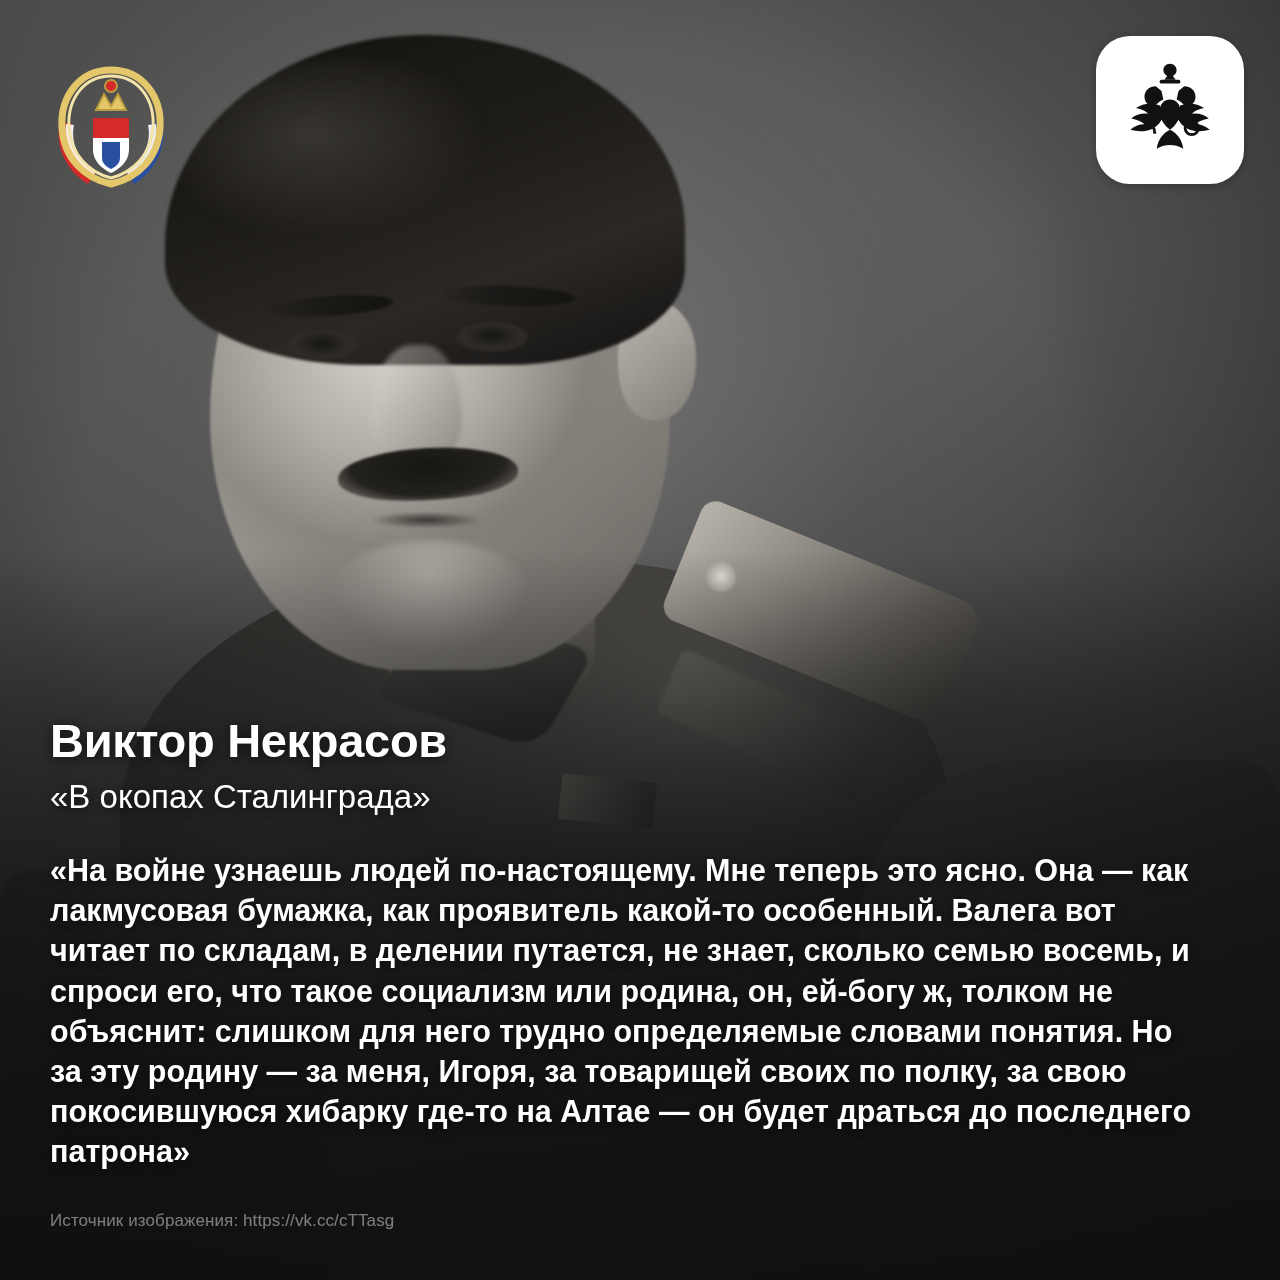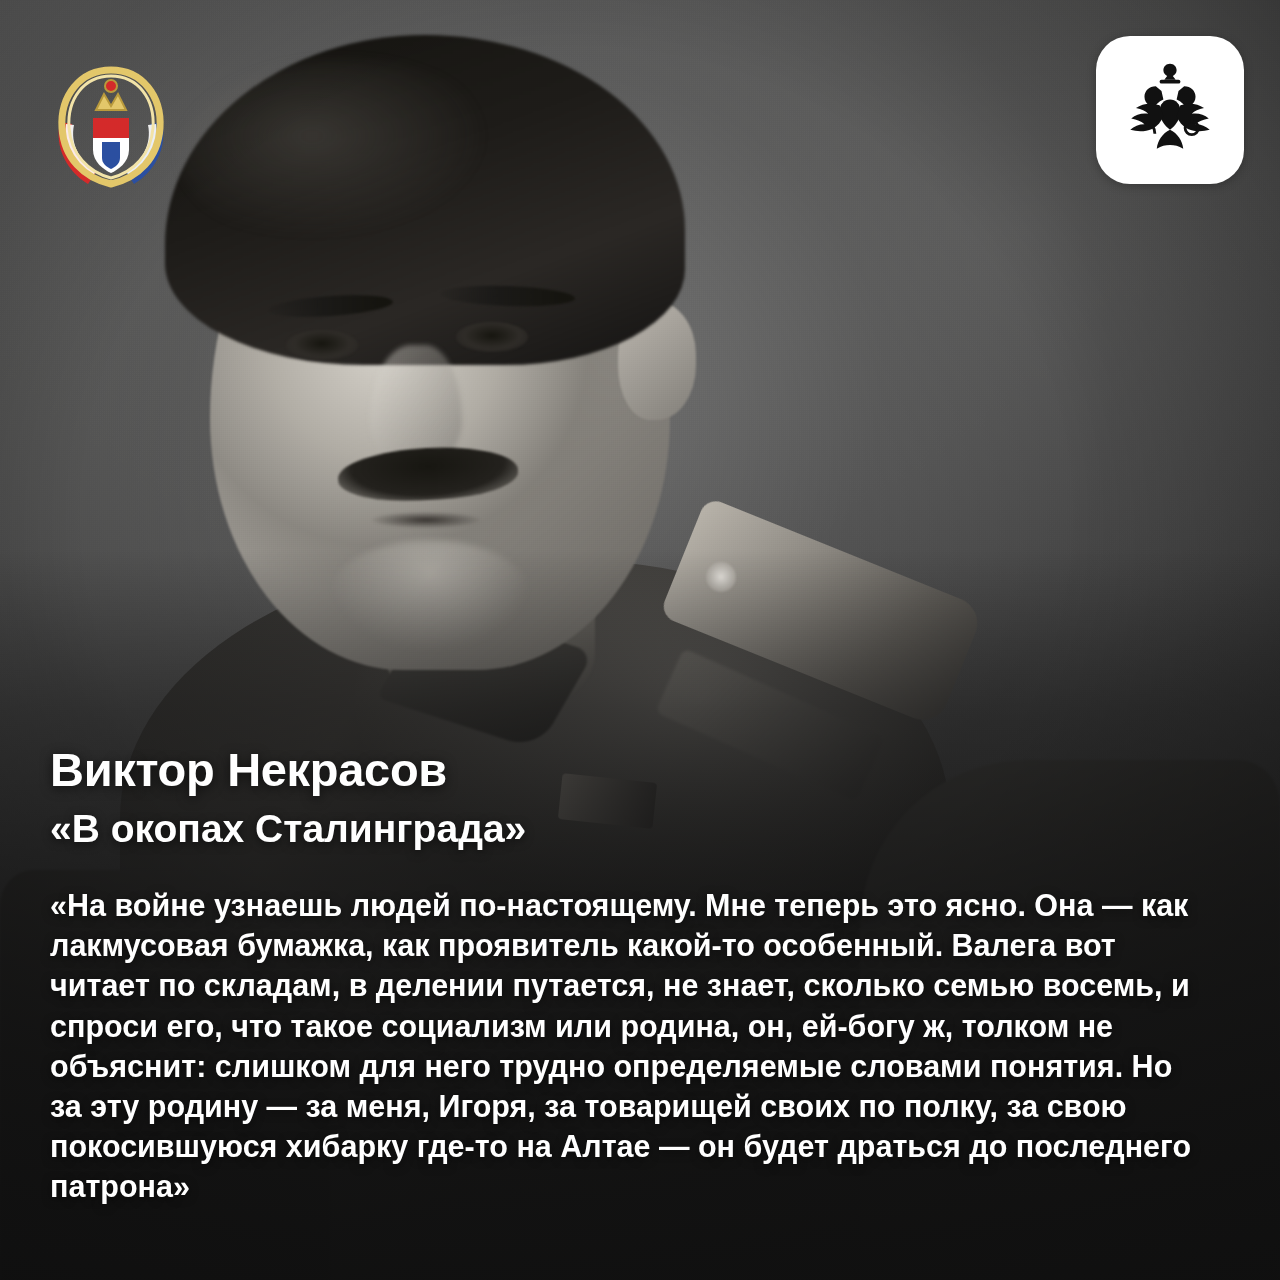--- a/index.html
+++ b/index.html
@@ -248,33 +248,33 @@
     align-items: center;
     justify-content: center;
     box-shadow: 0 2px 10px rgba(0,0,0,0.25);
   }
 
   
   .text-layer {
     position: absolute;
     left: 50px;
     right: 44px;
-    bottom: 34px;
+    bottom: 49px;
     color: #ffffff;
   }
   .author-name {
     font-size: 47px;
     font-weight: 700;
     letter-spacing: -0.3px;
     margin: 0 0 10px 0;
     text-shadow: 0 2px 12px rgba(0,0,0,0.65);
   }
   .book-title {
-    font-size: 39px;
-    font-weight: 700;
+    font-size: 33px;
+    font-weight: 400;
     margin: 0 0 34px 0;
     text-shadow: 0 2px 10px rgba(0,0,0,0.6);
   }
   .quote {
     font-size: 30.5px;
     line-height: 1.315;
     font-weight: 700;
     margin: 0 0 40px 0;
     text-shadow: 0 2px 10px rgba(0,0,0,0.55);
     max-width: 1160px;
@@ -370,15 +370,16 @@
         <path d="M78 62 v6" stroke="#111111" stroke-width="3"></path>
         <path d="M30 68 c6 2 9 6 9 12" fill="none" stroke="#111111" stroke-width="3"></path>
       </g>
     </svg>
   </div>
 
   <div class="text-layer">
     <h1 class="author-name">Виктор Некрасов</h1>
     <h2 class="book-title">«В окопах Сталинграда»</h2>
     <p class="quote">«На войне узнаешь людей по-настоящему. Мне теперь это ясно. Она — как лакмусовая бумажка, как проявитель какой-то особенный. Валега вот читает по складам, в делении путается, не знает, сколько семью восемь, и спроси его, что такое социализм или родина, он, ей-богу ж, толком не объяснит: слишком для него трудно определяемые словами понятия. Но за эту родину — за меня, Игоря, за товарищей своих по полку, за свою покосившуюся хибарку где-то на Алтае — он будет драться до последнего патрона»</p>
+    <p class="source">Источник изображения: https://vk.cc/cTTasg</p>
   </div>
 
 </div>
 
 </body></html>

